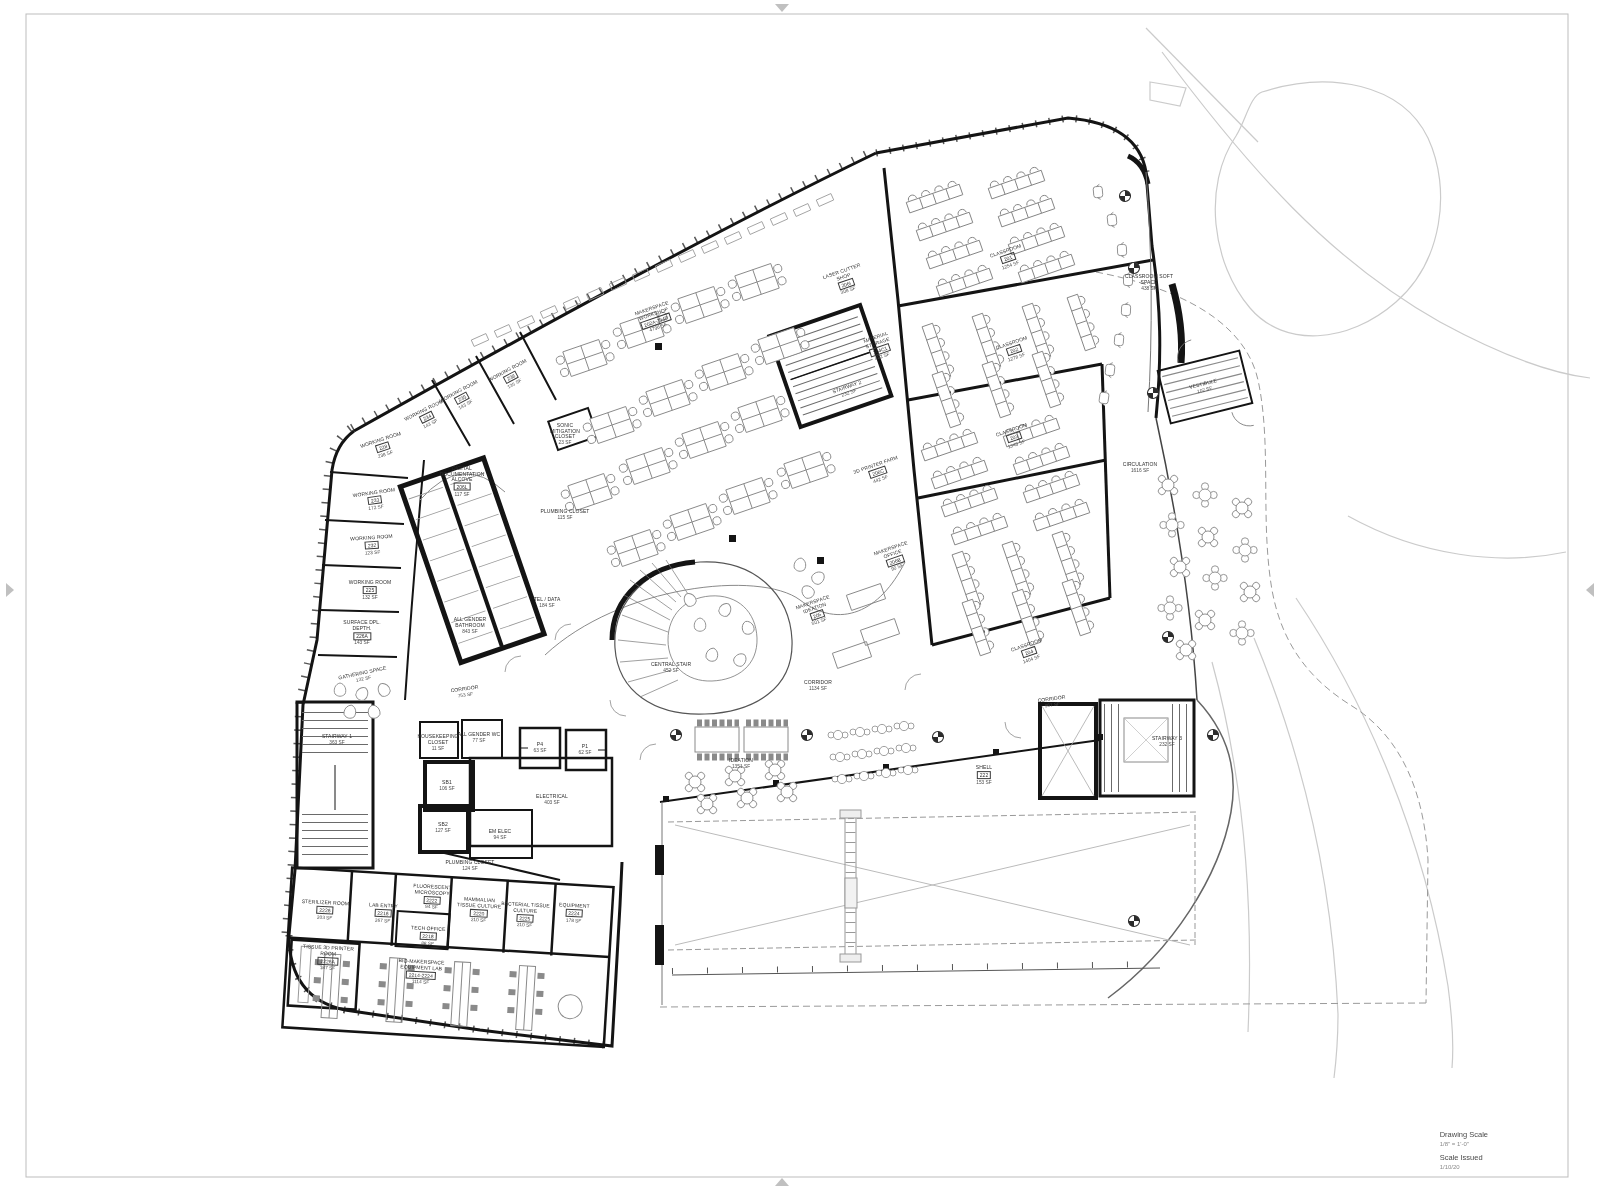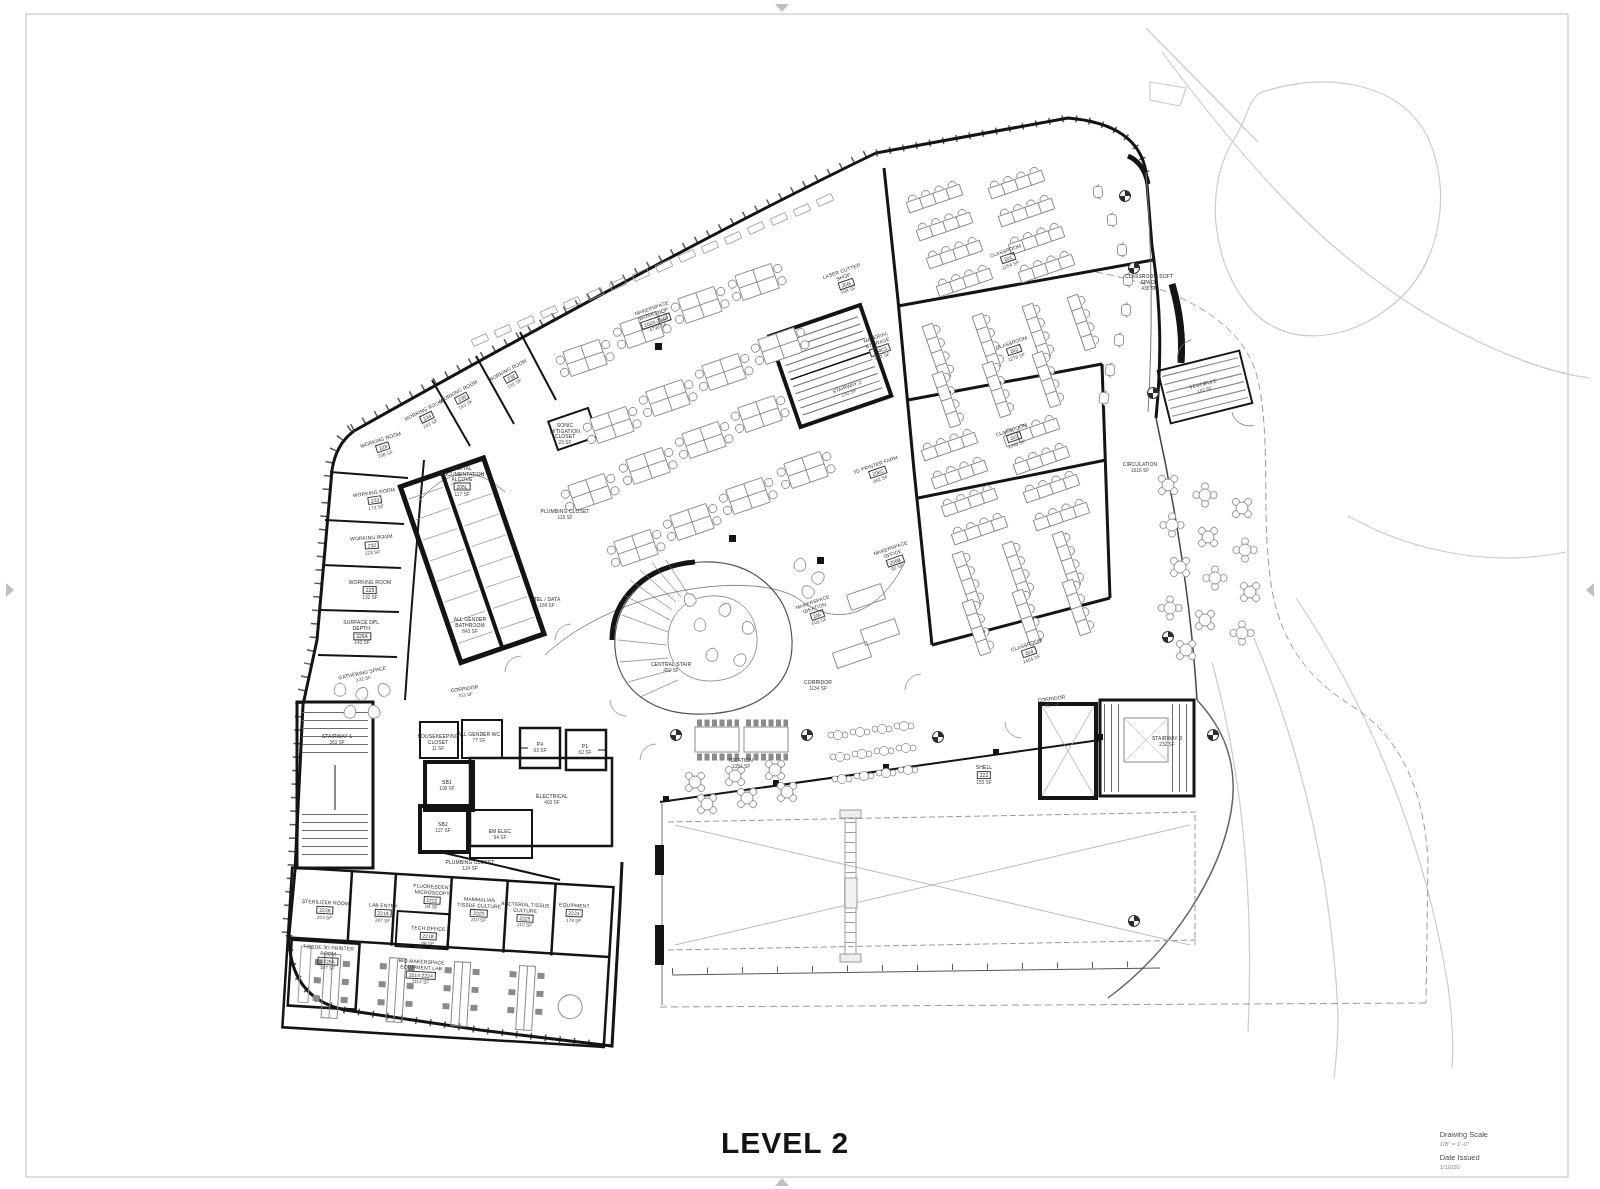--- a/index.html
+++ b/index.html
@@ -671,23 +671,22 @@
         <div class="rl-name">STAIRWAY 3</div>
         <div class="rl-sf">232 SF</div>
       </div>
       <div class="room-label" style="left: 1204px; top: 387px; transform: translate(-50%, -50%) rotate(-14deg);">
         <div class="rl-name">VESTIBULE</div>
         <div class="rl-sf">102 SF</div>
       </div>
     </div>
 
 
-<div class="plan-title">LEVEL 2</div>
 
 <div class="tblock">
   <div class="tb-label">Drawing Scale</div>
   <div class="tb-value">1/8" = 1'-0"</div>
   <div class="tb-gap"></div>
-  <div class="tb-label">Date Issued</div>
+  <div class="tb-label">Scale Issued</div>
   <div class="tb-value">1/10/20</div>
 </div>
 
 </div>
 
 </body></html>

